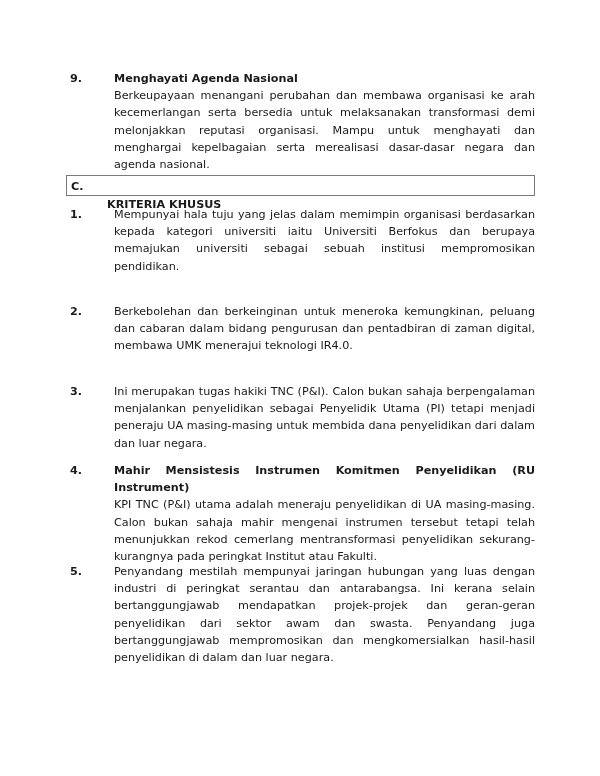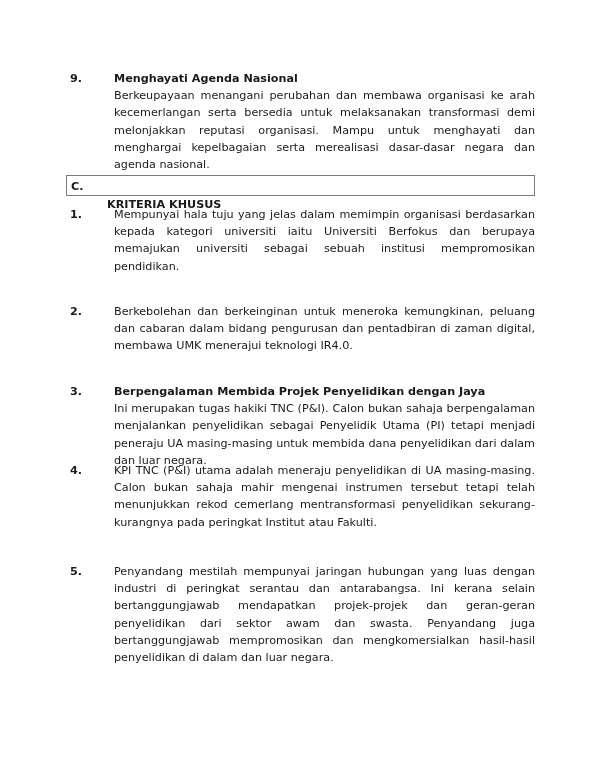--- a/index.html
+++ b/index.html
@@ -44,28 +44,28 @@
   <div class="item" style="top:303px;">
     <div class="num">2.</div>
     <div class="body">
       <div class="para">Berkebolehan dan berkeinginan untuk meneroka kemungkinan, peluang dan cabaran dalam bidang pengurusan dan pentadbiran di zaman digital, membawa UMK menerajui teknologi IR4.0.</div>
     </div>
   </div>
 
   <div class="item" style="top:383px;">
     <div class="num">3.</div>
     <div class="body">
-      <div class="title">Berpengalaman Membida Projek Penyelidikan dengan Jaya</div>
       <div class="para">Ini merupakan tugas hakiki TNC (P&amp;I). Calon bukan sahaja berpengalaman menjalankan penyelidikan sebagai Penyelidik Utama (PI) tetapi menjadi peneraju UA masing-masing untuk membida dana penyelidikan dari dalam dan luar negara.</div>
     </div>
   </div>
 
   <div class="item" style="top:462px;">
     <div class="num">4.</div>
     <div class="body">
+      <div class="title">Mahir Mensistesis Instrumen Komitmen Penyelidikan (RU Instrument)</div>
       <div class="para">KPI TNC (P&amp;I) utama adalah meneraju penyelidikan di UA masing-masing. Calon bukan sahaja mahir mengenai instrumen tersebut tetapi telah menunjukkan rekod cemerlang mentransformasi penyelidikan sekurang-kurangnya pada peringkat Institut atau Fakulti.</div>
     </div>
   </div>
 
   <div class="item" style="top:563px;">
     <div class="num">5.</div>
     <div class="body">
       <div class="para">Penyandang mestilah mempunyai jaringan hubungan yang luas dengan industri di peringkat serantau dan antarabangsa. Ini kerana selain bertanggungjawab mendapatkan projek-projek dan geran-geran penyelidikan dari sektor awam dan swasta. Penyandang juga bertanggungjawab mempromosikan dan mengkomersialkan hasil-hasil penyelidikan di dalam dan luar negara.</div>
     </div>
   </div>

